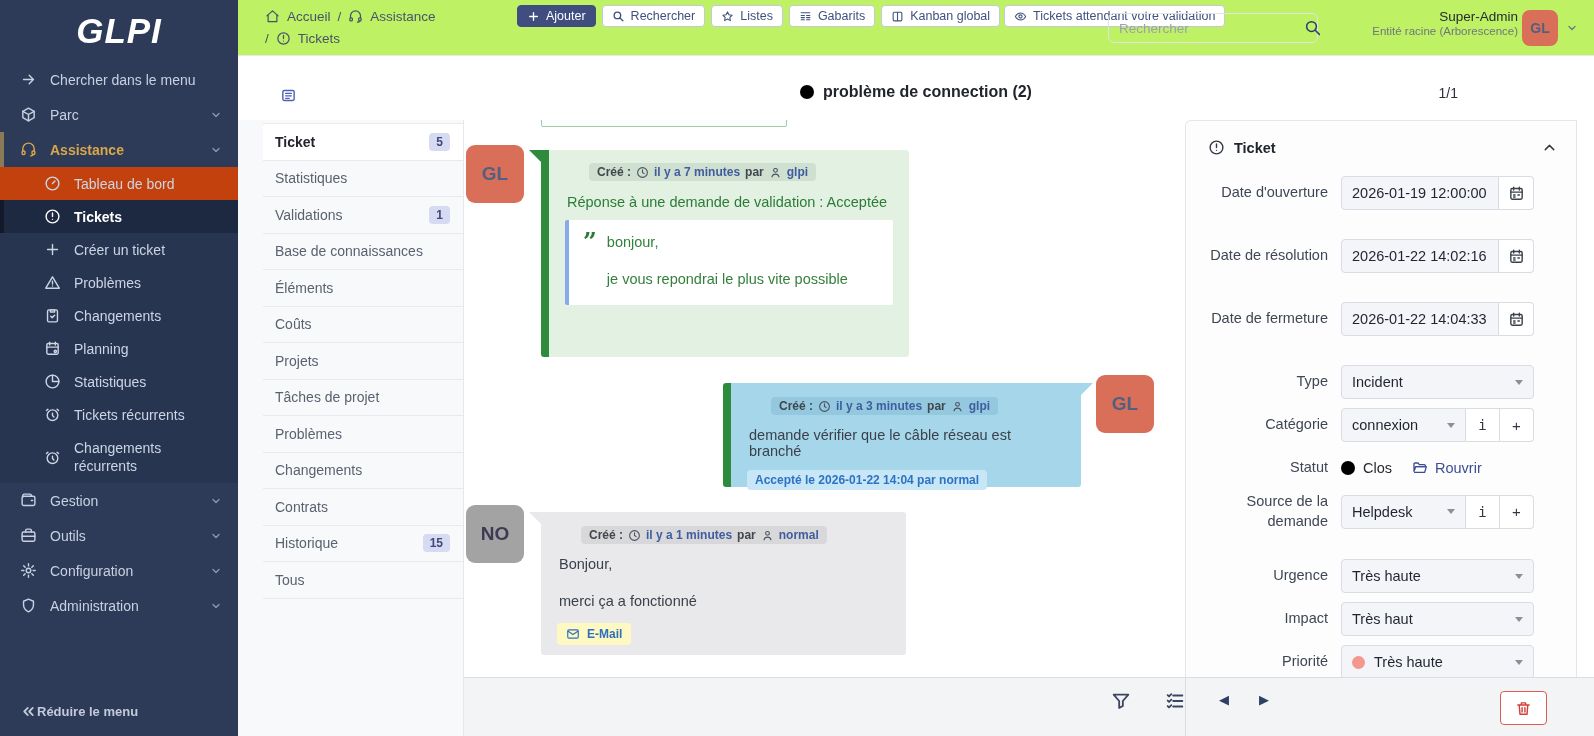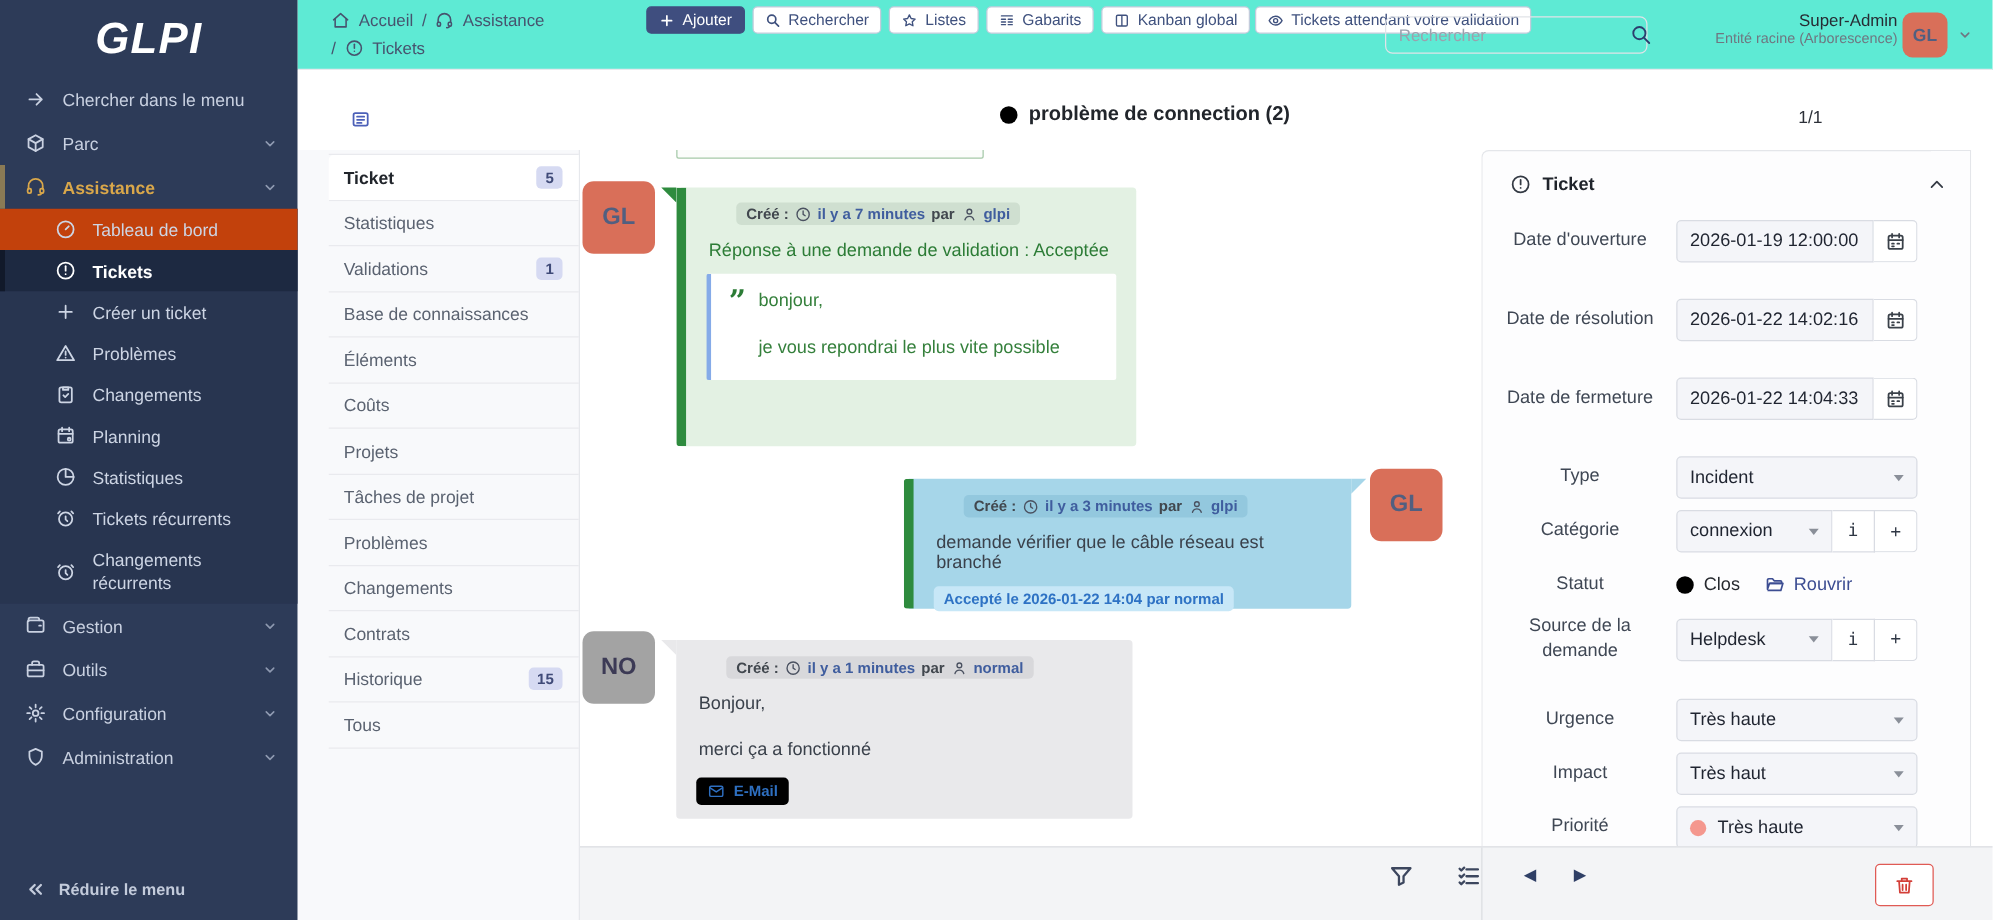--- a/index.html
+++ b/index.html
@@ -13,24 +13,24 @@
   .logo { height:62px; display:flex; align-items:center; justify-content:center; color:#fff; font-size:35px; font-weight:bold; font-style:italic; letter-spacing:1px; }
   .snav { display:flex; flex-direction:column; }
   .sitem { display:flex; align-items:center; gap:13px; padding:9px 16px 9px 20px; font-size:14px; cursor:pointer; position:relative; }
   .sitem .chev { margin-left:auto; width:12px; height:12px; color:#8e99b0; }
   .sitem.gold { color:#d9a74a; font-weight:bold; border-left:4px solid #8a7a55; padding-left:16px; }
   .submenu { background:#283550; display:flex; flex-direction:column; }
   .subitem { display:flex; align-items:center; gap:13px; padding:8px 16px 8px 44px; font-size:14px; cursor:pointer; color:#cdd5e4; }
   .subitem.first { background:#c2410c; }
   .subitem.active { background:#1d2941; color:#fff; font-weight:bold; border-left:4px solid #11192a; padding-left:40px; }
   .subitem .lbl2 { line-height:1.3; }
-  .collapse { position:absolute; left:20px; bottom:16px; display:flex; align-items:center; gap:10px; font-size:13px; font-weight:bold; color:#c3cbdb; cursor:pointer; }
+  .collapse { position:absolute; left:20px; bottom:16px; display:flex; align-items:center; font-size:13px; font-weight:bold; color:#c3cbdb; cursor:pointer; }
 
   
-  .topbar { position:absolute; left:238px; top:0; width:1356px; height:56px; background:#5eead4; border-bottom:1px solid #e8e9ed; z-index:4; }
+  .topbar { position:absolute; left:238px; top:0; width:1356px; height:56px; background:#bef264; border-bottom:1px solid #e8e9ed; z-index:4; }
   .crumbs { position:absolute; left:27px; top:6px; font-size:13.5px; color:#47536e; line-height:1.6; }
   .crumbs .row { display:flex; align-items:center; gap:7px; }
   .crumbs .ic { width:15px; height:15px; }
   .btns { position:absolute; left:279px; top:5px; display:flex; flex-direction:row; gap:4px; align-items:flex-start; }
   .btnrow { display:flex; gap:6px; }
   .btn { display:flex; align-items:center; gap:6px; height:22px; padding:0 9px; font-size:12.5px; border-radius:4px; border:1px solid #c3cbdb; color:#3f517e; background:#fff; cursor:pointer; white-space:nowrap; }
   .btn.primary { background:#3f4e7f; border-color:#3f4e7f; color:#fff; }
   .btn .ic14 { width:13px; height:13px; }
   .gsearch { position:absolute; left:870px; top:13px; width:210px; height:30px; border:1px solid #e1e3e8; border-radius:6px; display:flex; align-items:center; padding:0 10px; gap:8px; }
   .gsearch input { border:none; outline:none; flex:1; font-size:13.5px; color:#3c4352; font-family:inherit; background:transparent; }
@@ -77,32 +77,32 @@
   .bg-bluebadge { background:#93c8de; }
   .bg-graybadge { background:#d8d8db; }
   .msgtitle { color:#2c7c36; font-size:14.5px; margin:13px 0 10px 2px; }
   .quote { background:#fff; border-left:4px solid #85abe8; border-radius:2px; padding:14px 16px 18px 14px; display:flex; gap:10px; }
   .quote .qmark { color:#2c7c36; font-weight:bold; font-size:24px; line-height:0.7; font-family:"DejaVu Serif",serif; }
   .quote .qtext { color:#35803c; font-size:14.5px; }
   .quote .qtext p + p { margin-top:21px; }
   .msgbody { color:#3a414b; font-size:14.5px; margin:12px 0 11px 2px; }
   .msgbody p + p { margin-top:21px; }
   .abadge { display:inline-block; background:#c7e7f7; color:#2e72c4; font-weight:bold; font-size:12px; border-radius:4px; padding:3px 8px; }
-  .mailbadge { display:inline-flex; align-items:center; gap:7px; background:#000000; color:#2e6fc0; font-weight:bold; font-size:12px; border-radius:4px; padding:4px 9px; margin-top:3px; cursor:pointer; }
+  .mailbadge { display:inline-flex; align-items:center; gap:7px; background:#fef9c3; color:#2e6fc0; font-weight:bold; font-size:12px; border-radius:4px; padding:4px 9px; margin-top:3px; cursor:pointer; }
   .mailbadge .ic14 { width:14px; height:14px; }
 
   
   .panel { position:absolute; left:1185px; top:120px; width:392px; height:557px; background:#fdfdfe; border:1px solid #e4e6ea; border-bottom:none; border-top-left-radius:6px; overflow:hidden; z-index:1; }
   .phead { display:flex; align-items:center; gap:9px; padding:18px 18px 6px 22px; font-size:14.5px; font-weight:bold; color:#20242b; }
   .phead .ic { color:#343a44; }
   .pcollapse { margin-left:auto; color:#3a4149; cursor:pointer; }
   .pbody { padding:14px 0 0 0; }
   .frow { display:flex; align-items:center; padding:0 0 0 14px; margin-bottom:9px; }
   .frow.dategap { margin-bottom:29px; }
-  .flabel { width:128px; text-align:center; margin-right:13px; color:#3f4754; font-size:14.5px; line-height:1.35; flex:none; }
+  .flabel { width:128px; text-align:right; margin-right:13px; color:#3f4754; font-size:14.5px; line-height:1.35; flex:none; }
   .ctrl { display:flex; }
   .dateinput { display:flex; align-items:center; height:34px; background:#f4f5f9; border:1px solid #d9dce3; border-radius:4px 0 0 4px; width:158px; padding:0 0 0 10px; overflow:hidden; cursor:text; }
   .dateinput span { font-size:14.5px; color:#1f2430; white-space:nowrap; }
   .calbtn { width:35px; height:34px; background:#fff; border:1px solid #d9dce3; border-left:none; border-radius:0 4px 4px 0; display:flex; align-items:center; justify-content:center; color:#3a4149; cursor:pointer; }
   .sel { display:flex; align-items:center; height:34px; background:#f4f5f9; border:1px solid #d9dce3; border-radius:4px; width:193px; padding:0 10px; font-size:14.5px; color:#1f2430; cursor:pointer; }
   .sel .caret { margin-left:auto; width:0; height:0; border-left:4.5px solid transparent; border-right:4.5px solid transparent; border-top:5.5px solid #8a8f99; }
   .sel.short { width:125px; border-radius:4px 0 0 4px; }
   .xbtn { width:34px; height:34px; background:#fff; border:1px solid #d9dce3; border-left:none; display:flex; align-items:center; justify-content:center; color:#2f3744; font-size:15px; cursor:pointer; }
   .xbtn.last { border-radius:0 4px 4px 0; }
   .xbtn.info { font-family:"DejaVu Sans Mono",monospace; font-size:14px; }

